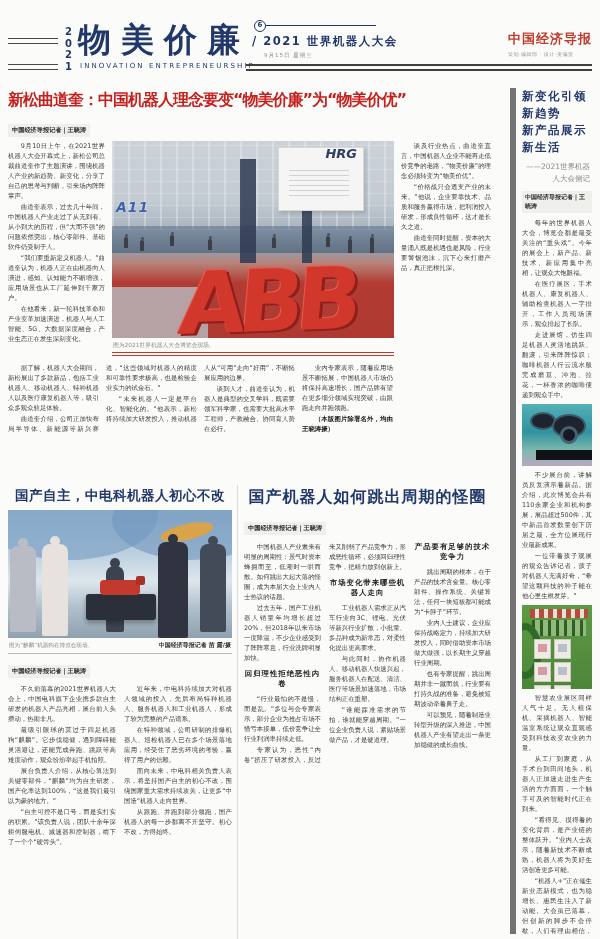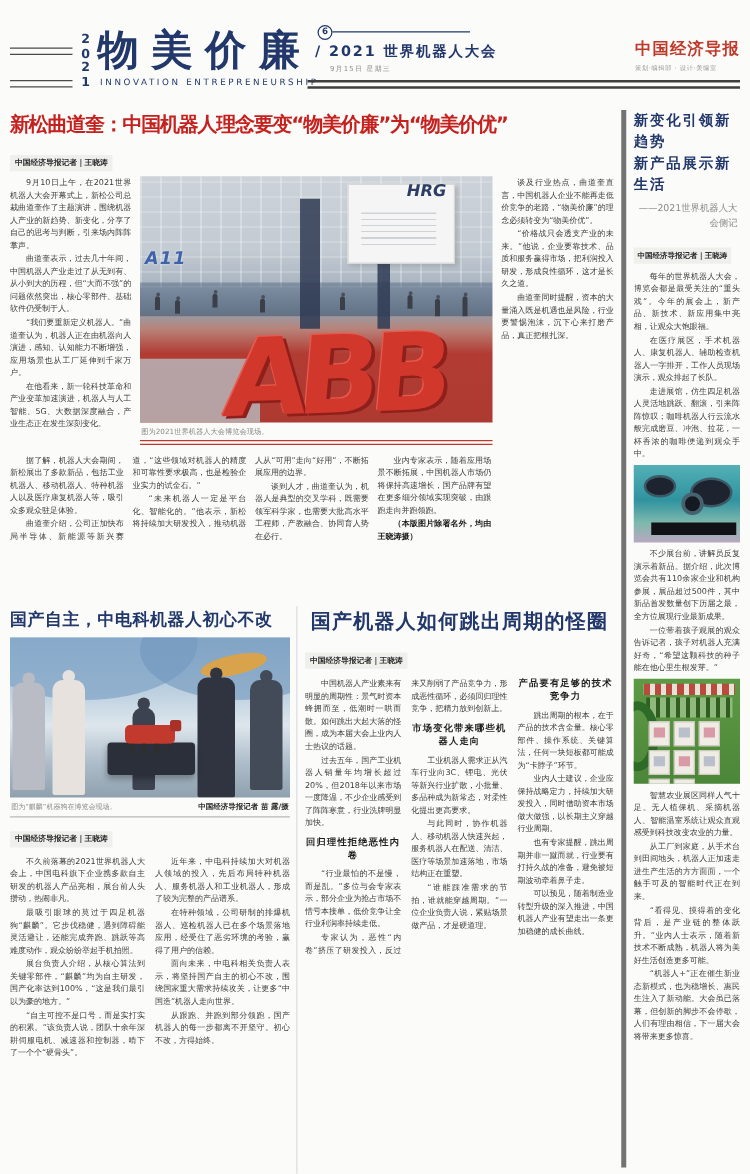--- a/index.html
+++ b/index.html
@@ -27,21 +27,21 @@
   .right-rules { position:absolute; left:238px; right:0; top:46px; height:7px;
     border-top:2.4px solid #3f3f3f; border-bottom:2.4px solid #3f3f3f; }
   .brand { position:absolute; right:0; top:12px; text-align:left; }
   .brand-name { font-size:13px; font-weight:bold; color:#bf3a2b;
     font-family:"DejaVu Serif","Liberation Serif",serif; letter-spacing:1px; }
   .brand-credits { font-size:5px; color:#9a9a9a; margin-top:3px; letter-spacing:.5px; }
 
   
   .content { display:flex; margin-top:8px; height:846px; }
   .main-col { width:483px; flex:none; }
-  .side-col { flex:1; border-left:4px solid #737373; margin-left:6px; padding-left:6px; overflow:hidden; }
+  .side-col { flex:1; border-left:6px solid #737373; margin-left:19px; padding-left:6px; overflow:hidden; }
 
   .lead-headline { color:#c5221f; font-size:16px; font-weight:800; letter-spacing:-1px;
     white-space:nowrap; margin:2px 0 6px; }
   .byline { display:inline-block; font-size:6.2px; font-weight:bold; color:#2b2b2b;
     background:#efefec; padding:2px 4px; margin-bottom:4px; }
 
   .top-article { display:flex; gap:7px; }
   .colA { width:97px; flex:none; height:216px; overflow:hidden; }
   .colB { flex:1; height:216px; overflow:hidden; }
   .photo-block { width:282px; flex:none; }
@@ -78,21 +78,21 @@
   .person::before { content:""; position:absolute; top:-3px; left:.5px; width:3px; height:3px;
     border-radius:50%; background:#4a4f5a; }
   .caption { font-size:5.8px; color:#8a8a8a; padding:3px 1px 2px; }
   .red-double { height:4px; border-top:1px solid #c0392b; border-bottom:1px solid #c0392b; }
 
   .lead-bottom { column-count:5; column-gap:7px; height:112px; overflow:hidden; margin-top:6px; }
 
   
   .bottom-section { display:flex; margin-top:10px; }
   .bl-article { width:224px; flex:none; }
-  .bl-headline { color:#22386b; font-size:13.5px; font-weight:800; letter-spacing:.5px; margin:2px 0 5px; }
+  .bl-headline { color:#22386b; font-size:13.5px; font-weight:800; letter-spacing:.5px; margin:2px 0 5px;text-align:center; }
   .photo-bl { position:relative; height:128px; overflow:hidden;
     background:linear-gradient(180deg,#9db9d2 0%,#bcd0e0 34%,#dde6ec 55%,#aebdca 78%,#8fa0ae 100%); }
   .swoosh { position:absolute; border-radius:50%; }
   .sw1 { left:-30px; top:-40px; width:180px; height:90px; background:#7fa3c6; opacity:.7; }
   .sw2 { right:-40px; top:-30px; width:160px; height:80px; background:#6f96bc; opacity:.6; }
   .sw-orange { position:absolute; right:18px; top:14px; width:54px; height:16px; background:#e2a23e;
     border-radius:50%; transform:rotate(-12deg); opacity:.9; }
   .bl-person { position:absolute; bottom:6px; width:26px; height:74px; border-radius:8px 8px 2px 2px; }
   .bp1 { left:2px;  background:#b9bcc4; height:86px; }
   .bp2 { left:34px; background:#e7e2de; height:92px; bottom:2px; }

